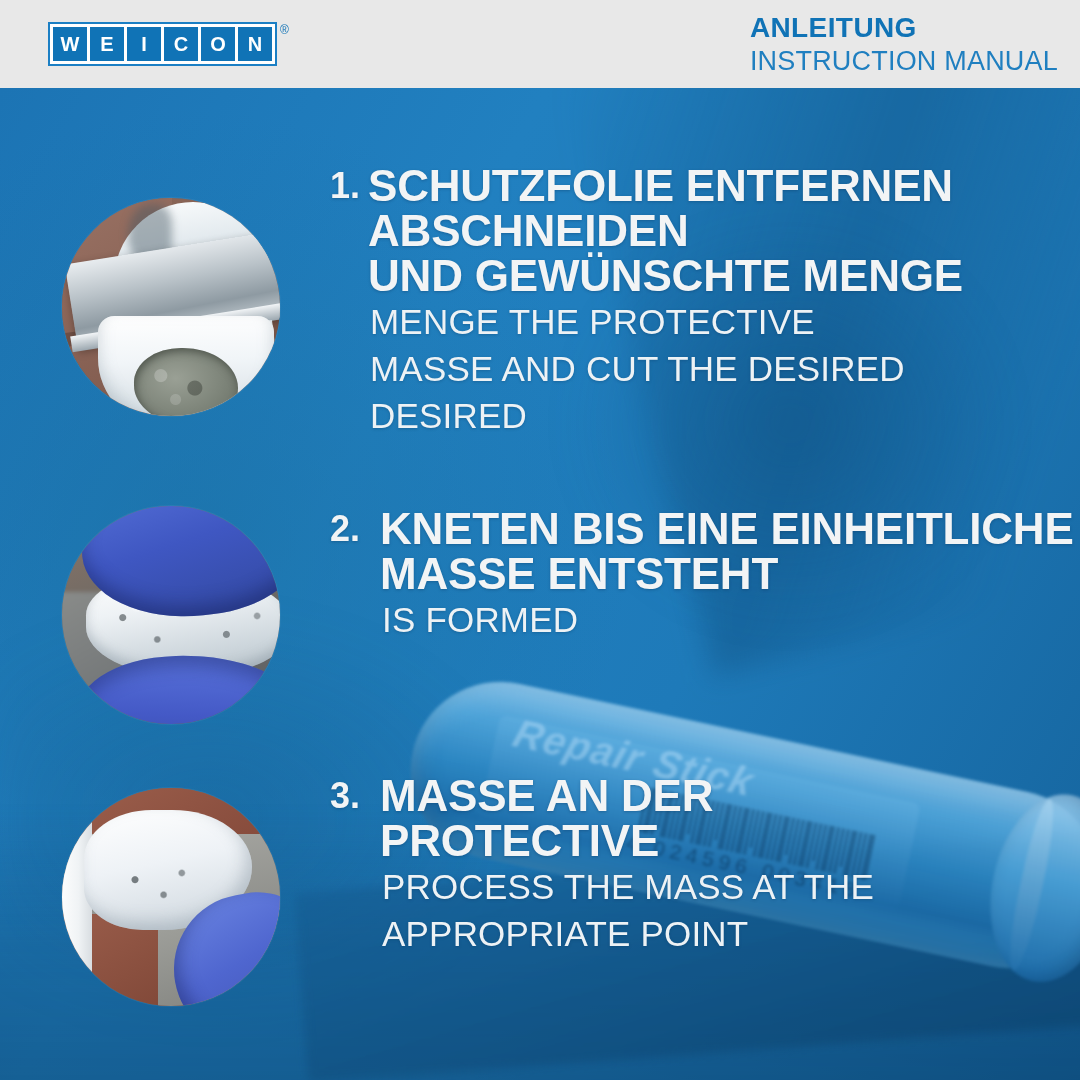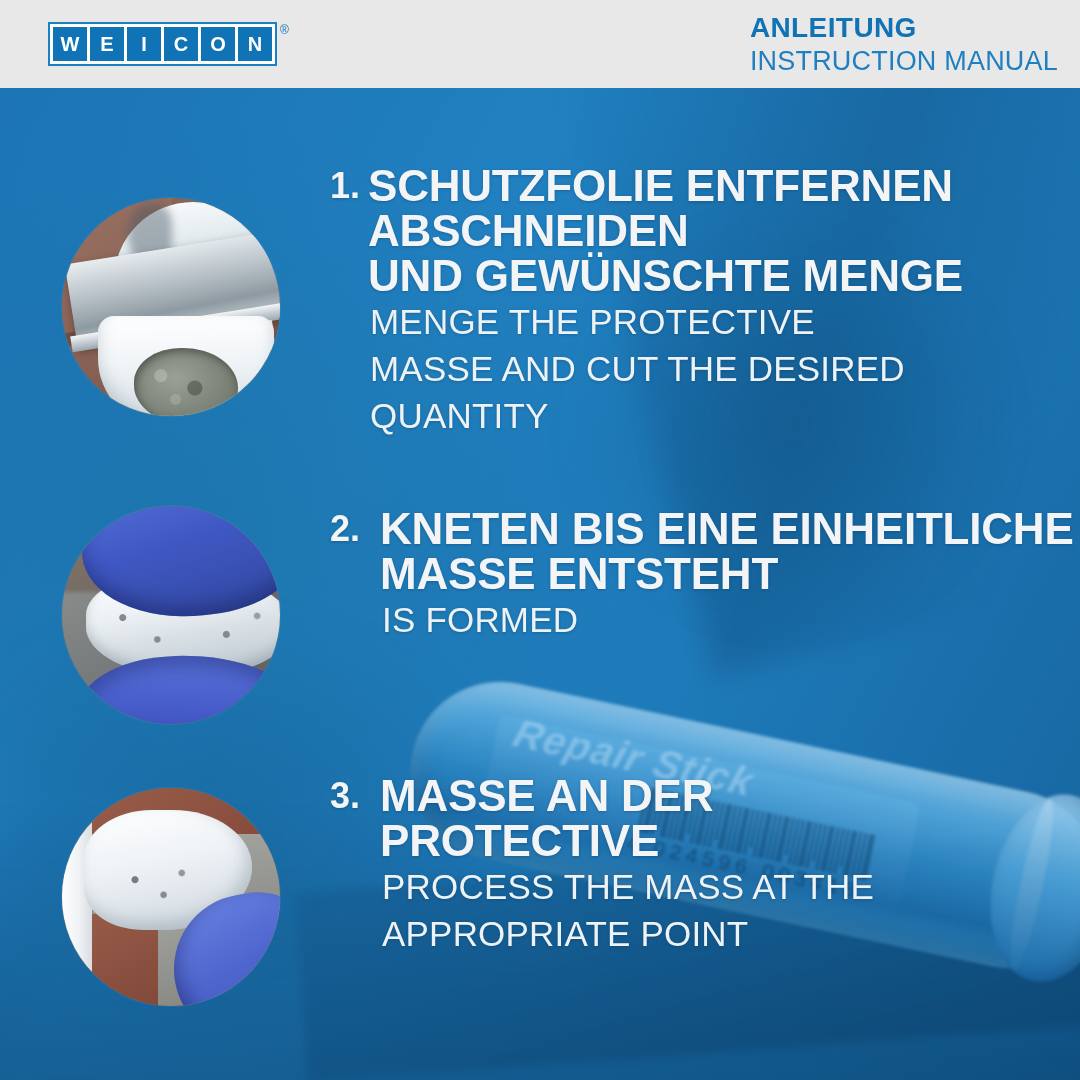--- a/index.html
+++ b/index.html
@@ -409,21 +409,21 @@
         <div class="txt" style="left:330px; top:75px;">
           <div class="hang" style="padding-left:38px;">
             <span class="num">1.</span>
             <span class="line-de indent">SCHUTZFOLIE ENTFERNEN</span>
             <span class="line-de indent">ABSCHNEIDEN</span>
             <span class="line-de indent">UND GEWÜNSCHTE MENGE</span>
           </div>
           <div style="padding-left:40px;">
             <span class="line-en indent">MENGE THE PROTECTIVE</span>
             <span class="line-en indent">MASSE AND CUT THE DESIRED</span>
-            <span class="line-en indent">QUANTITY</span>
+            <span class="line-en indent">DESIRED</span>
           </div>
         </div>
 
       </div>
 
       <div class="step">
 
         <div class="thumb" style="left:62px; top:418px;">
           <div class="ph">
             <div class="p2-bg"></div>

